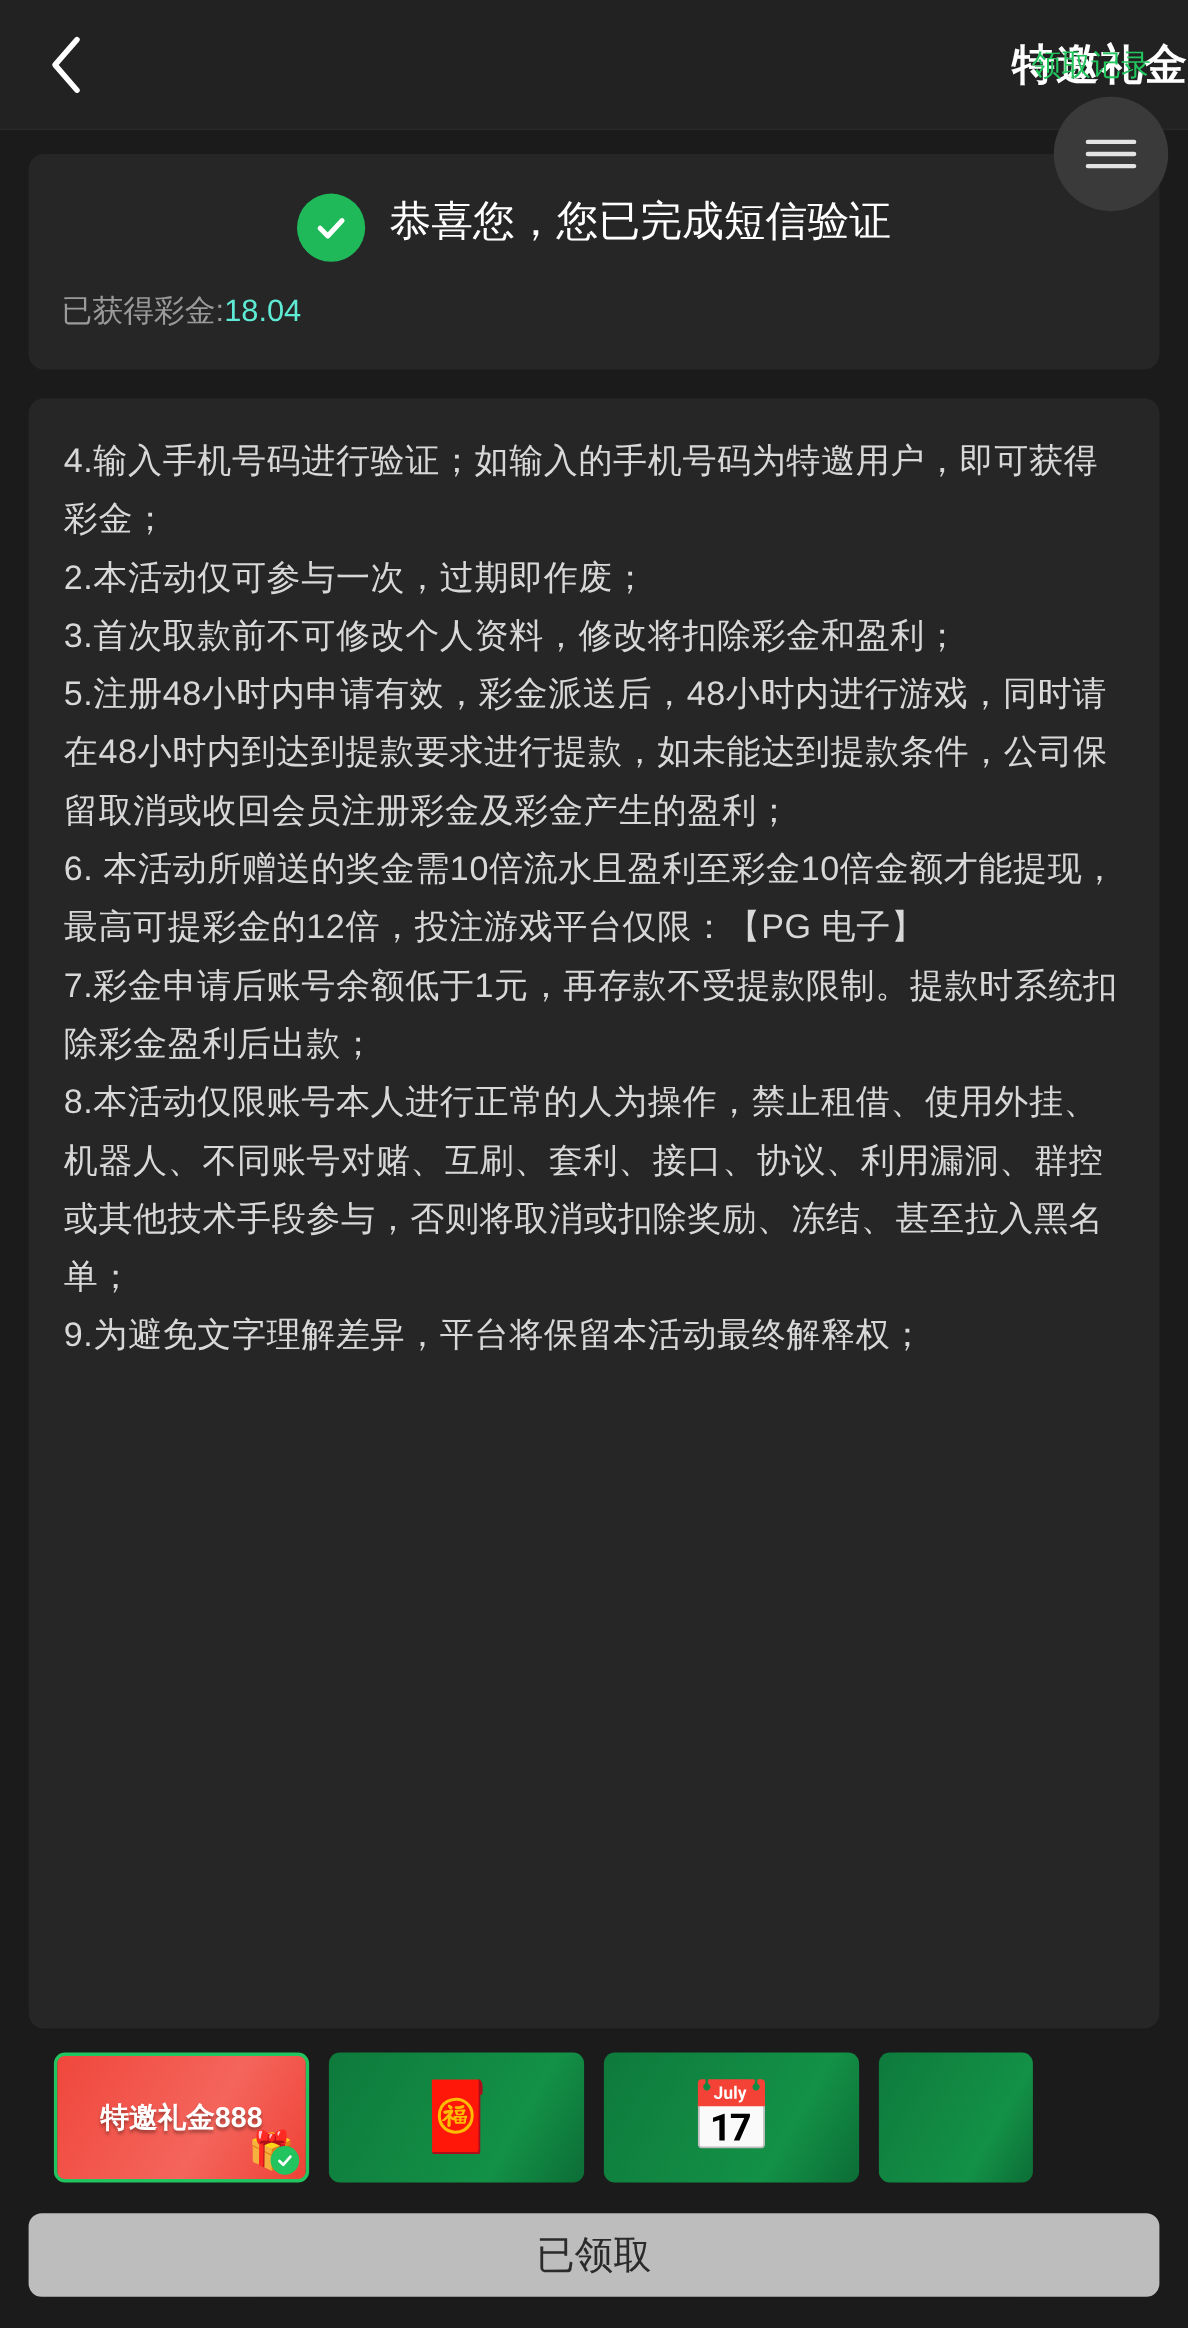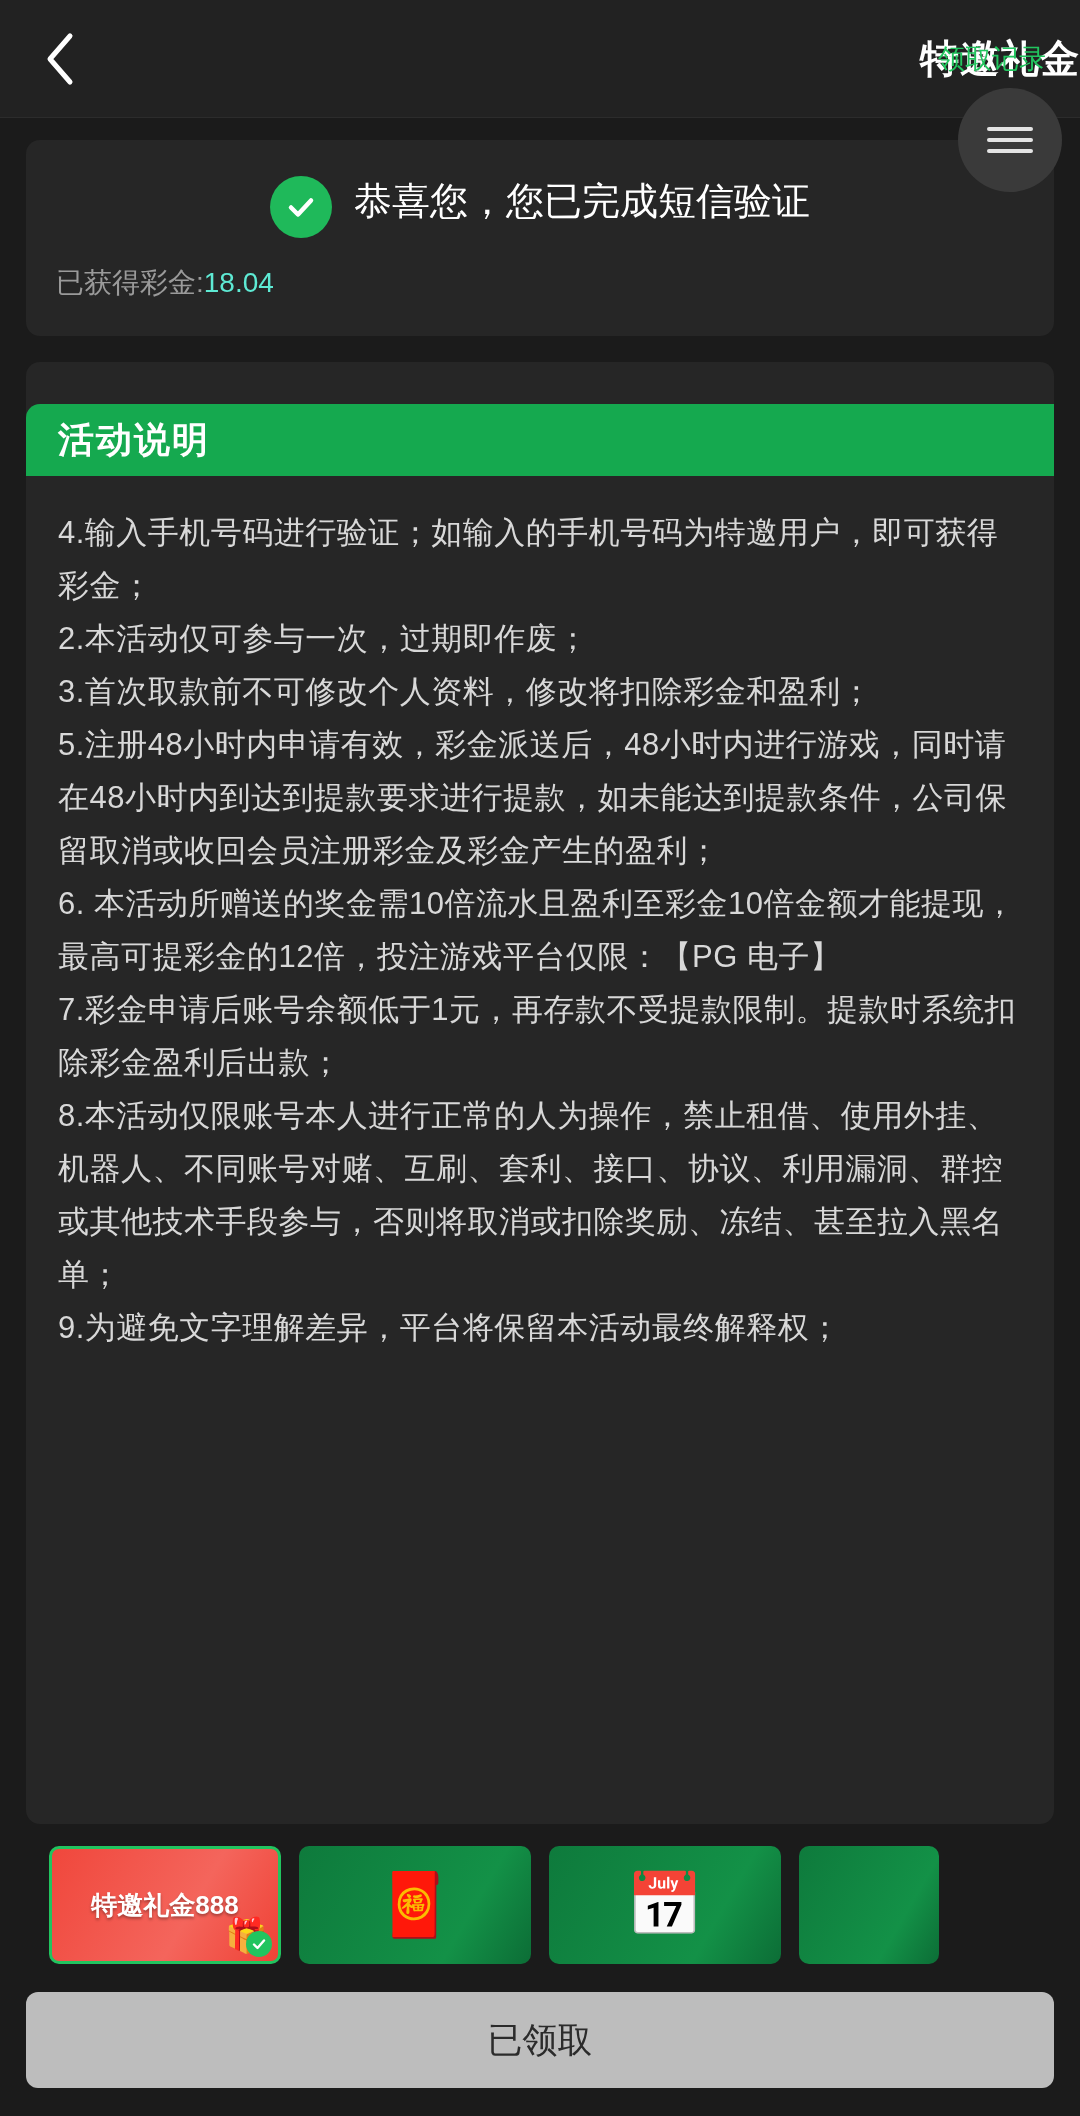--- a/index.html
+++ b/index.html
@@ -202,21 +202,21 @@
     z-index: 2;
   }
 
   
   .bottom-bar {
     flex: 0 0 auto;
     padding: 10px 26px 28px 26px;
   }
   .claim-btn {
     width: 100%;
-    height: 96px;
+    height: 76px;
     border-radius: 12px;
     background: #bdbdbd;
     color: #2b2b2b;
     font-size: 35px;
     font-weight: 500;
     display: flex;
     align-items: center;
     justify-content: center;
     border: none;
     font-family: Liberation Sans, sans-serif;
@@ -253,23 +253,20 @@
 
   <div class="fab-menu">
     <div class="bars">
       <span></span>
         <span></span>
         <span></span>
     </div>
   </div>
 
   <div class="rules-card">
-    <div class="ribbon">
-      <span class="ribbon-text">活动说明</span>
-    </div>
     <div class="rules-body">
       <p class="rule-line">4.输入手机号码进行验证；如输入的手机号码为特邀用户，即可获得彩金；</p>
       <p class="rule-line">2.本活动仅可参与一次，过期即作废；</p>
       <p class="rule-line">3.首次取款前不可修改个人资料，修改将扣除彩金和盈利；</p>
       <p class="rule-line">5.注册48小时内申请有效，彩金派送后，48小时内进行游戏，同时请在48小时内到达到提款要求进行提款，如未能达到提款条件，公司保留取消或收回会员注册彩金及彩金产生的盈利；</p>
       <p class="rule-line">6. 本活动所赠送的奖金需10倍流水且盈利至彩金10倍金额才能提现，最高可提彩金的12倍，投注游戏平台仅限：【PG 电子】</p>
       <p class="rule-line">7.彩金申请后账号余额低于1元，再存款不受提款限制。提款时系统扣除彩金盈利后出款；</p>
       <p class="rule-line">8.本活动仅限账号本人进行正常的人为操作，禁止租借、使用外挂、机器人、不同账号对赌、互刷、套利、接口、协议、利用漏洞、群控或其他技术手段参与，否则将取消或扣除奖励、冻结、甚至拉入黑名单；</p>
       <p class="rule-line">9.为避免文字理解差异，平台将保留本活动最终解释权；</p>
     </div>

